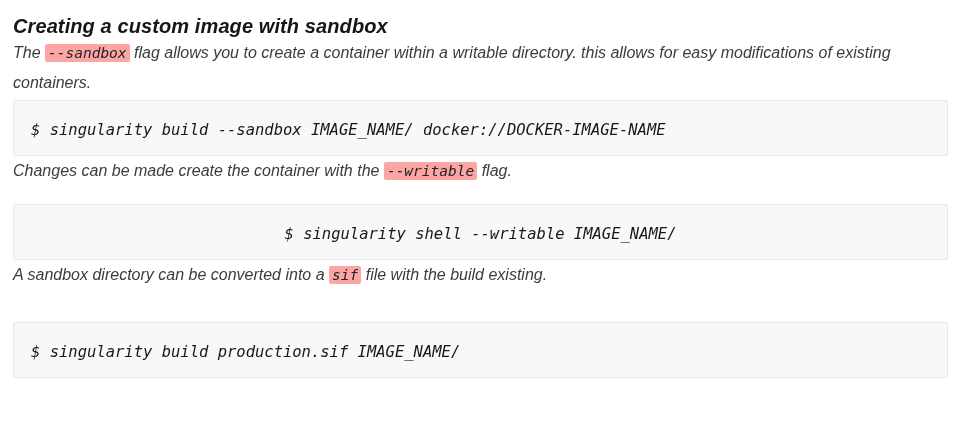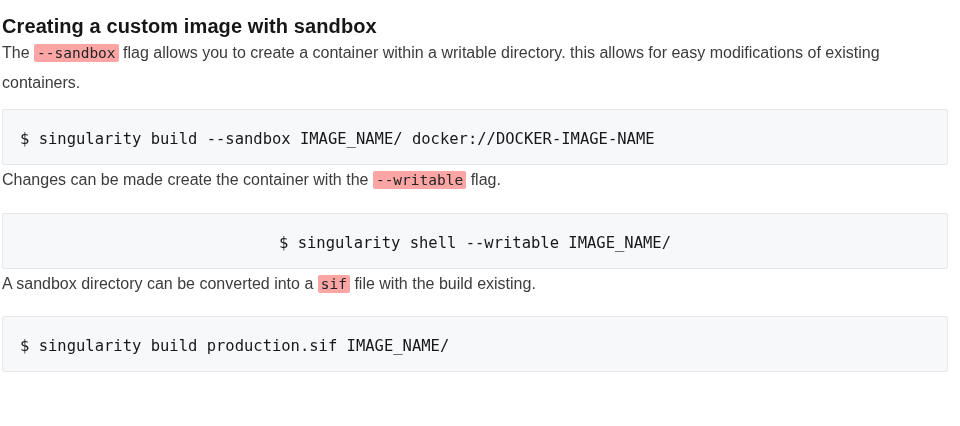--- a/index.html
+++ b/index.html
@@ -5,43 +5,43 @@
   * { box-sizing: border-box; }
   html, body { margin: 0; padding: 0; }
   body {
     width: 960px;
     height: 426px;
     background: #ffffff;
     overflow: hidden;
     font-family: "Liberation Sans", sans-serif;
     -webkit-font-smoothing: antialiased;
   }
-  .doc { padding: 14px 12px 0 2px; }
+  .doc { padding: 14px 12px 0 13px; font-style: italic; }
 
   h2.title {
     margin: 0;
     font-size: 20px;
     line-height: 24px;
     font-weight: 700;
     color: #161616;
     letter-spacing: 0.1px;
   }
 
   p.para {
     margin: 0;
     font-size: 16px;
     line-height: 30px;
     color: #3c3c3c;
   }
   .p1 { margin-top: 12px; }
-  .cb1 { margin-top: 11px; }
+  .cb1 { margin-top: 2px; }
   .p2 { margin-top: 16px; }
   .cb2 { margin-top: 18px; text-align: center; }
   .p3 { margin-top: 14px; }
-  .cb3 { margin-top: 17px; }
+  .cb3 { margin-top: 32px; }
 
   code.inline {
     font-family: "DejaVu Sans Mono", "Liberation Mono", monospace;
     font-size: 14.5px;
     background: #fca5a5;
     color: #242424;
     padding: 1px 3px;
     border-radius: 2px;
   }
 

